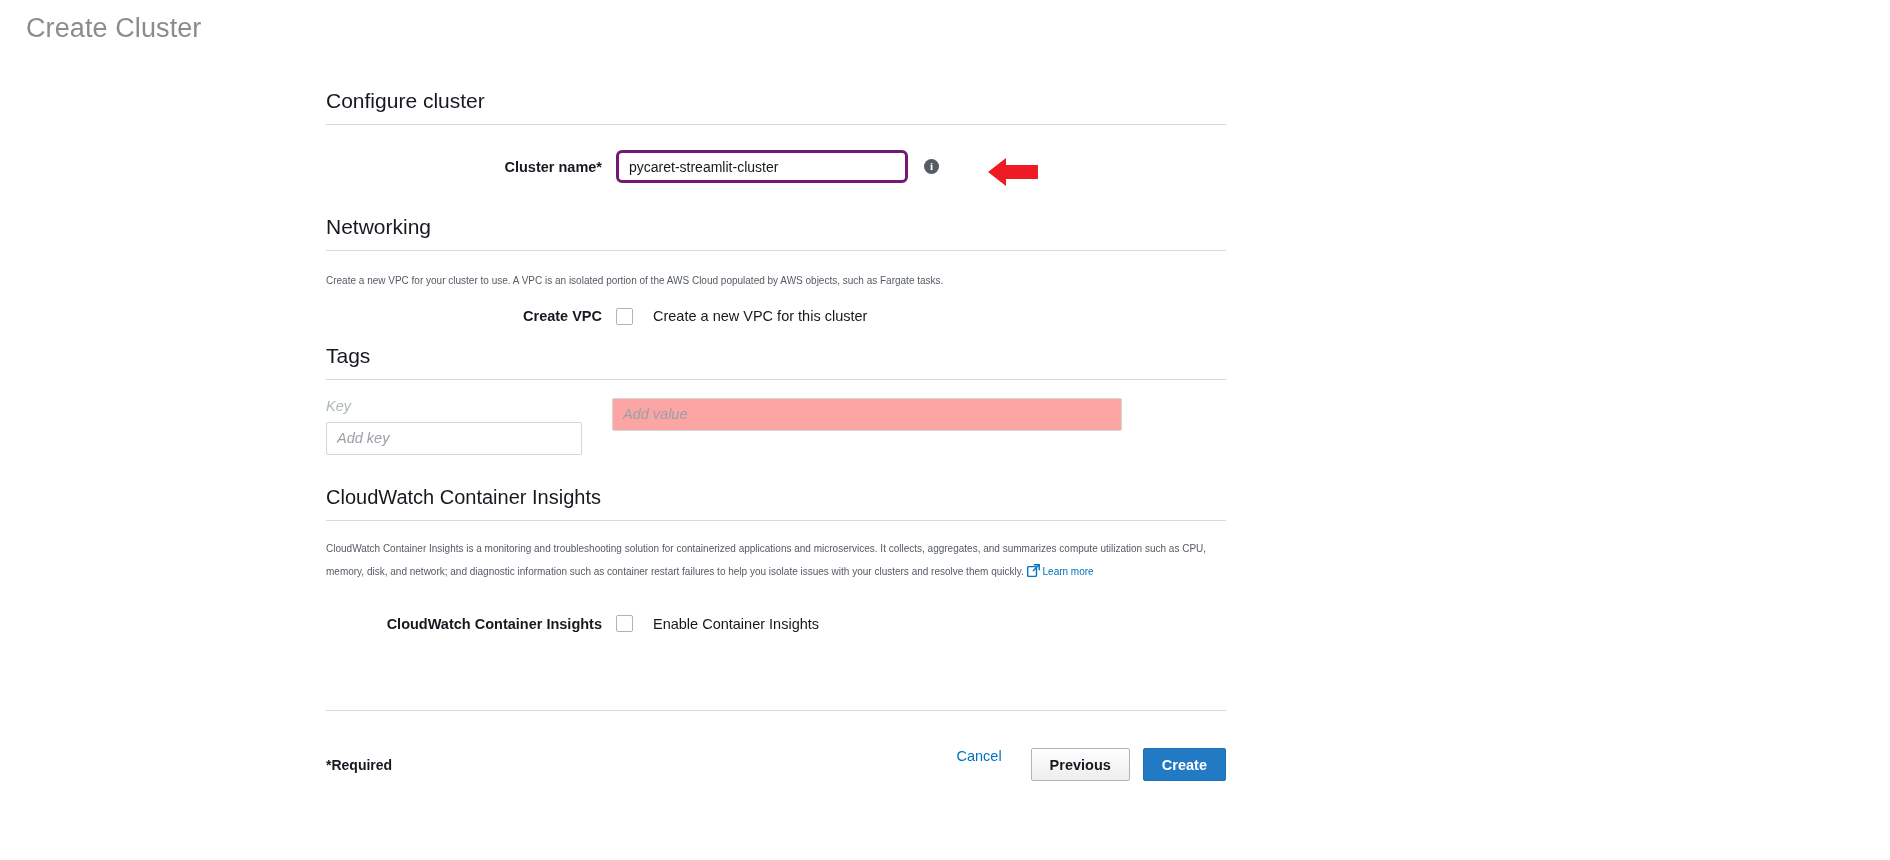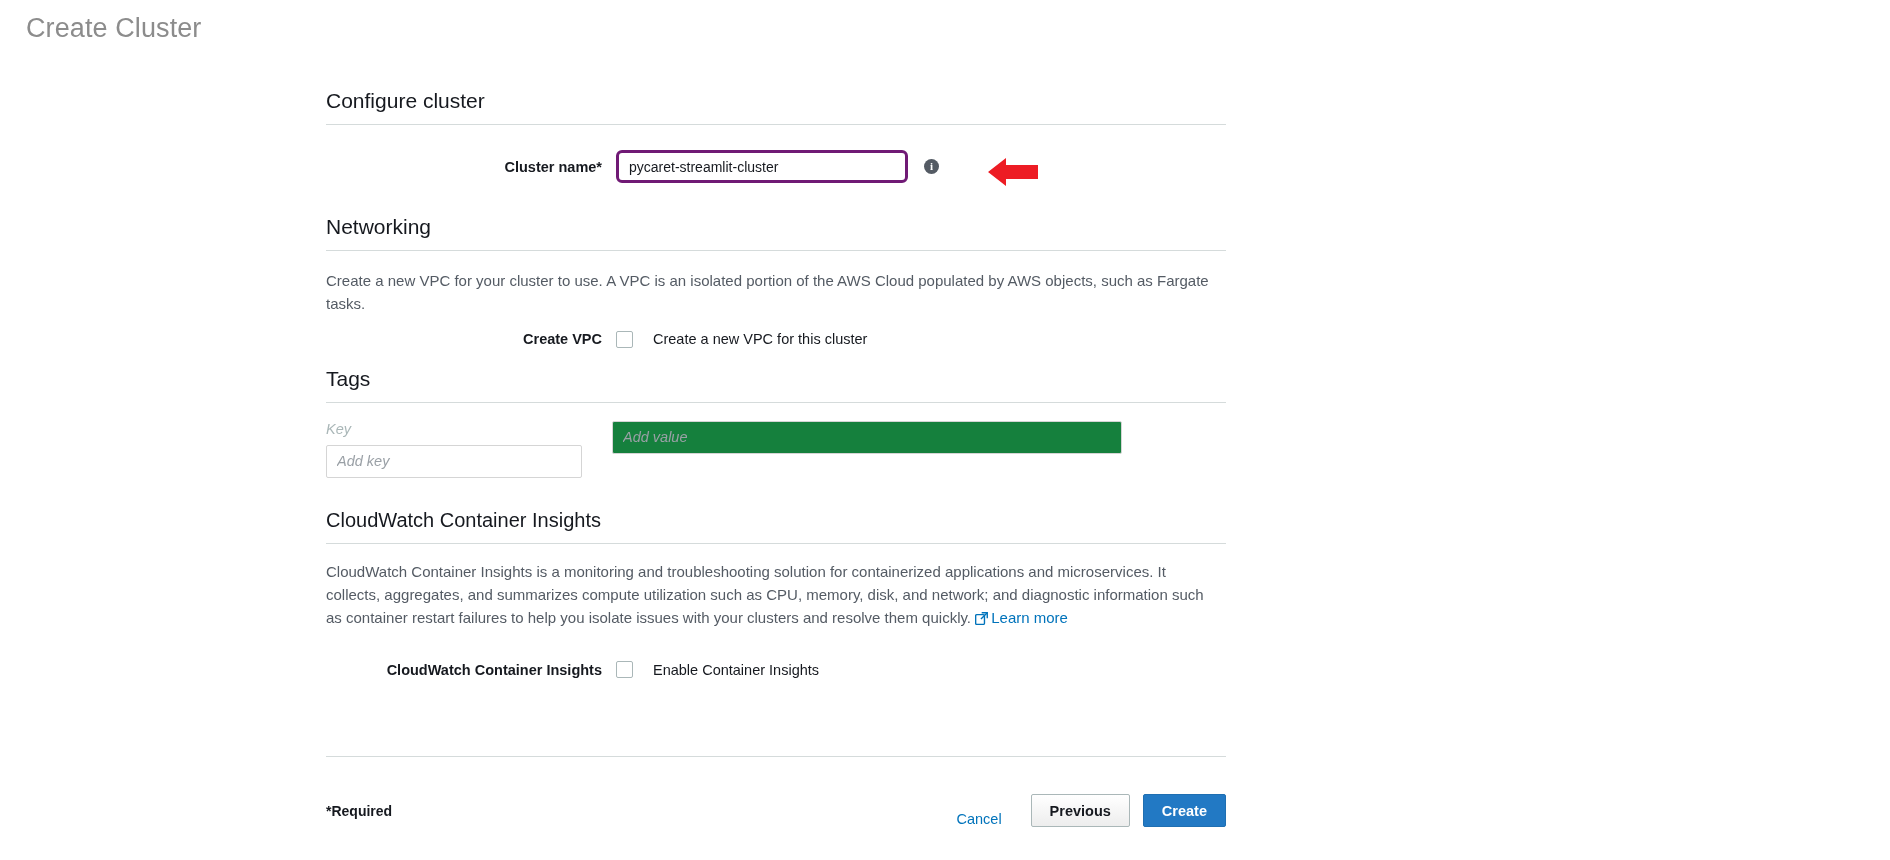--- a/index.html
+++ b/index.html
@@ -77,21 +77,21 @@
     font-size: 21px;
     font-weight: 400;
     color: #16191f;
     padding-bottom: 9px;
     border-bottom: 1px solid #d5dbdb;
     line-height: 28px;
   }
   .section-head.tight { font-size: 20px; }
 
   .section-desc {
-    font-size: 15px;
+    font-size: 10px;
     line-height: 23px;
     color: #545b64;
     margin-top: 11px;
     max-width: 890px;
   }
 
   
   .form-row {
     display: flex;
     align-items: center;
@@ -183,21 +183,21 @@
     width: 100%;
     height: 33px;
     padding: 3px 10px;
     font-size: 14.5px;
     font-family: "Liberation Sans", sans-serif;
     border: 1px solid #d5d5d5;
     border-radius: 2px;
     background: #fff;
     outline: none;
   }
-  .tag-input.disabled { background: #15803d; }
+  .tag-input.disabled { background: #fca5a5; }
   .tag-input::placeholder { color: #9aa0a6; font-style: italic; }
 
   
   .ext-link {
     color: #0073bb;
     text-decoration: none;
     cursor: pointer;
     white-space: nowrap;
   }
   .ext-icon {
@@ -217,21 +217,21 @@
     justify-content: space-between;
     margin-top: 37px;
   }
   .required-note {
     font-size: 14px;
     font-weight: bold;
     color: #16191f;
   }
   .footer-actions {
     display: flex;
-    align-items: flex-end;
+    align-items: flex-start;
   }
   .btn-link {
     color: #0073bb;
     font-size: 14.5px;
     background: none;
     border: none;
     cursor: pointer;
     padding: 0 16px;
     font-family: "Liberation Sans", sans-serif;
   }

